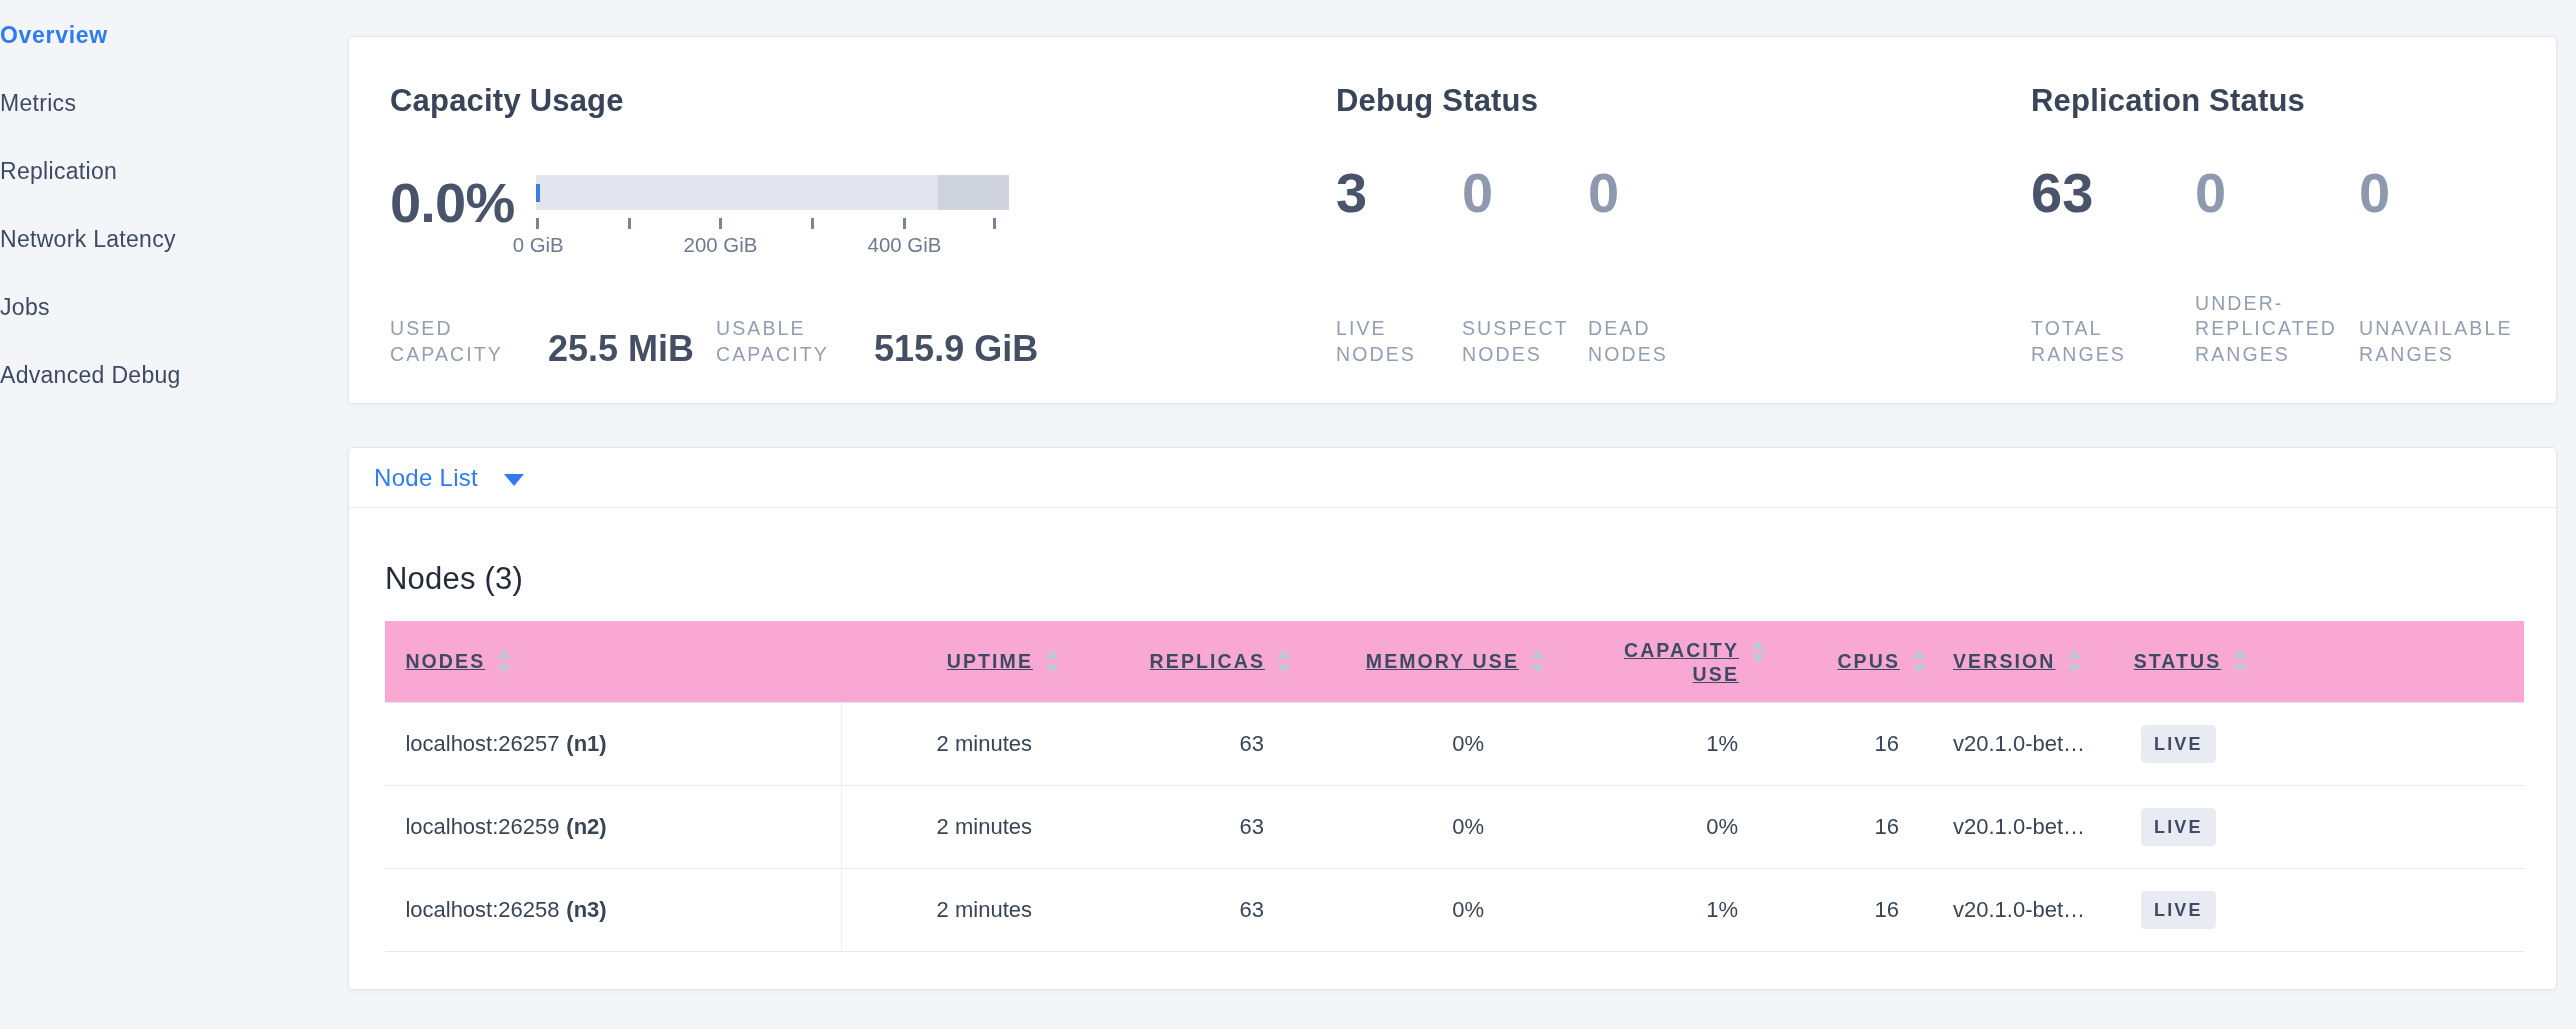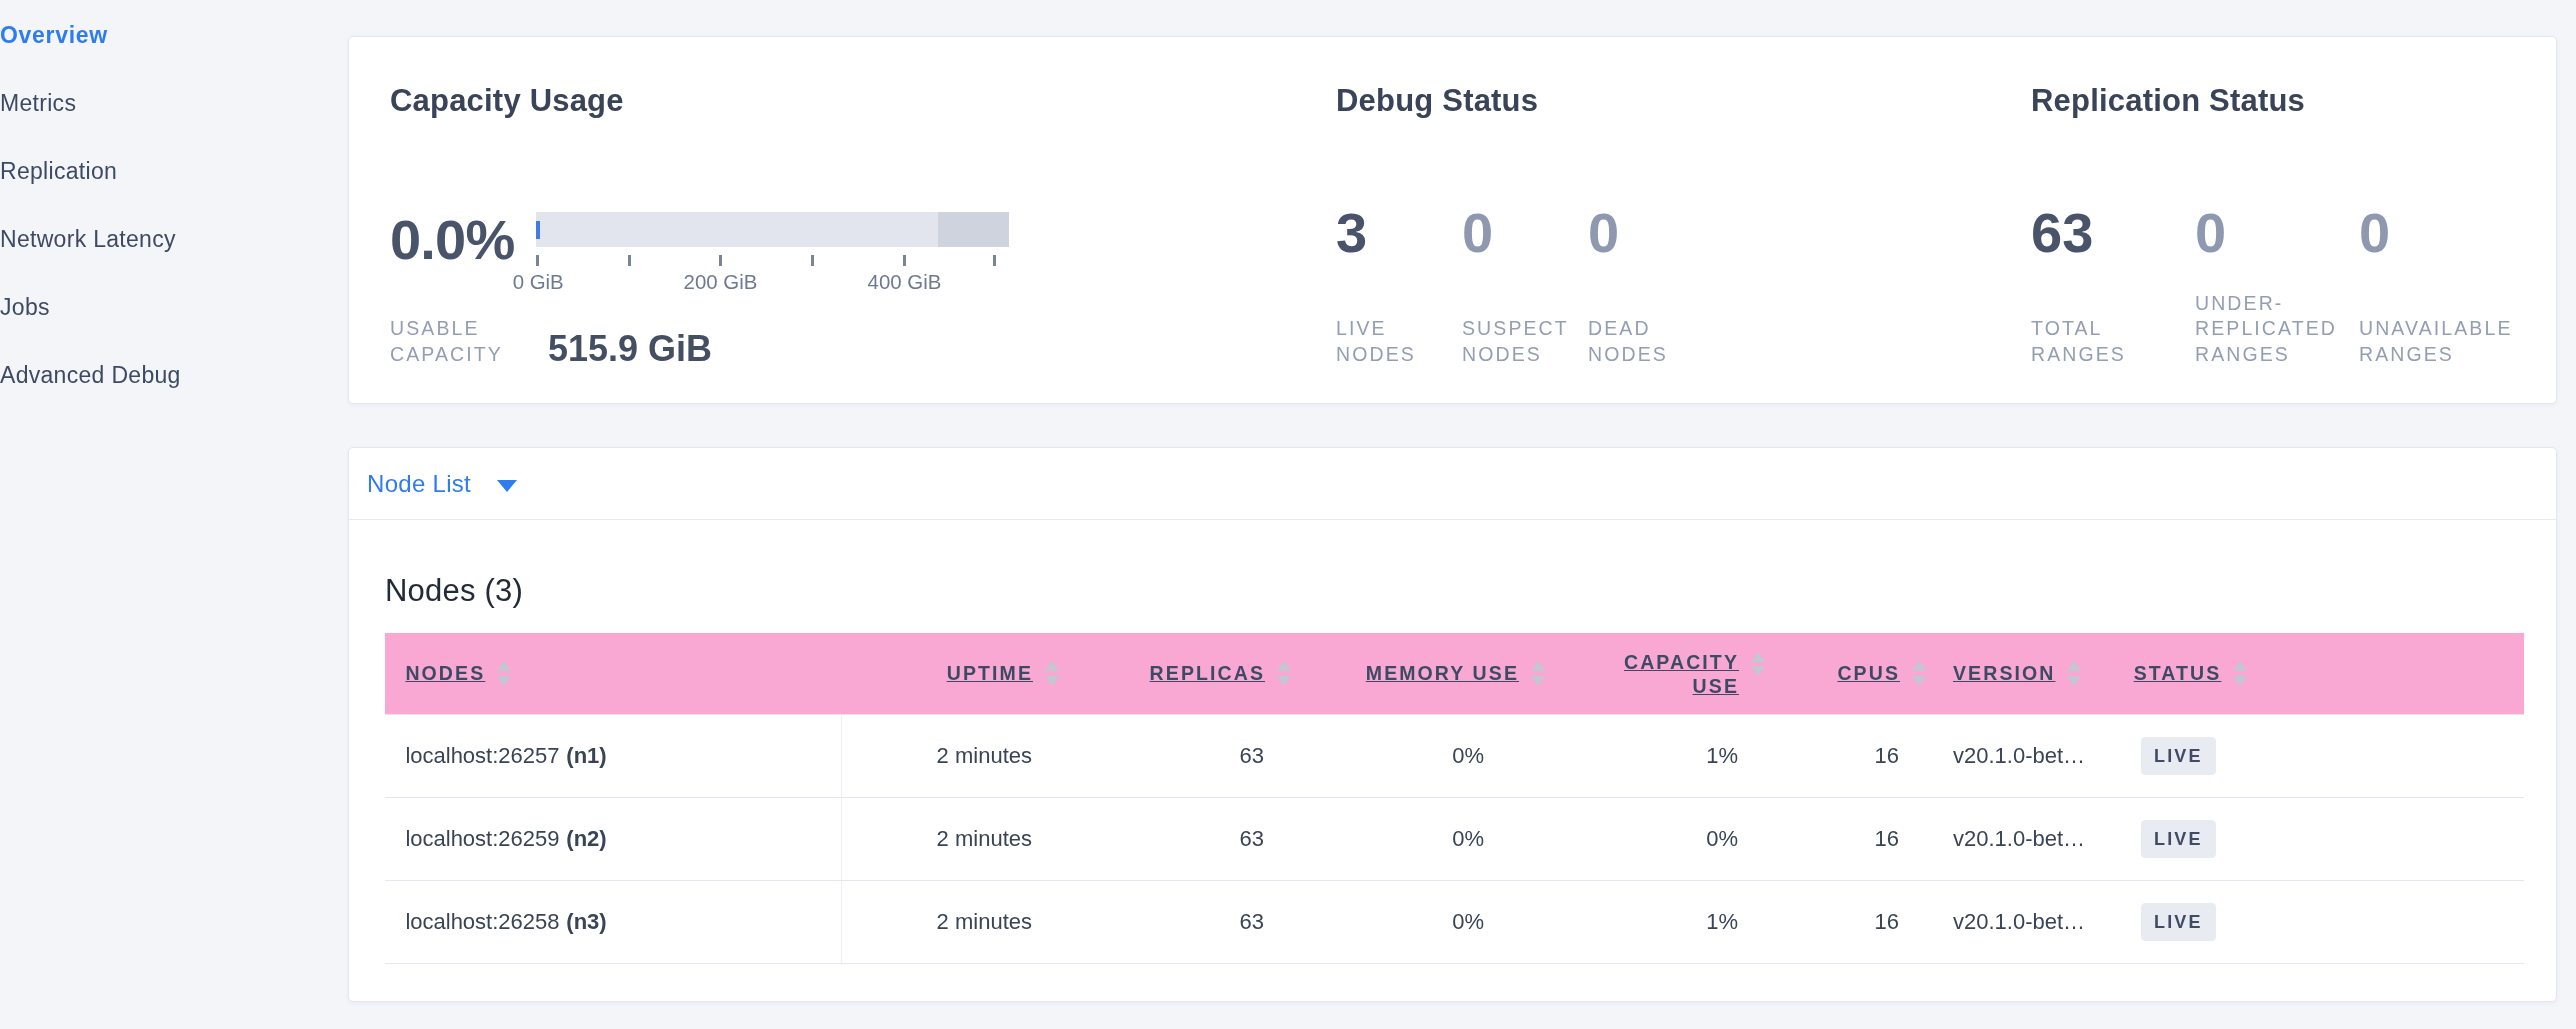--- a/index.html
+++ b/index.html
@@ -25,21 +25,21 @@
   .main { flex:1; padding:36px 19.5px 0 0; }
   .card {
     background:#fff; border:0.8px solid #e3e6ec; border-radius:5.1px;
     box-shadow:0 1.7px 4.2px rgba(60,70,90,.05);
   }
 
   
   .summary-card { display:flex; height:368px; }
   .summary-section {
     display:flex; flex-direction:column;
-    padding:44px 0 36px 41px; height:100%;gap:40px;
+    padding:44px 0 36px 41px; height:100%;
   }
   .sec-capacity    { flex:0 0 959px; }
   .sec-nodestatus  { flex:0 0 687px; padding-left:28px; }
   .sec-replication { flex:1; padding-left:36px; }
   .section-title { font-size:31px; font-weight:600; color:#3a4458; line-height:39px; letter-spacing:0.2px; }
 
   .gauge-row { display:flex; align-items:center; margin-top:44px; height:78px; }
   .gauge-percent { font-size:56px; font-weight:600; color:#49536a; line-height:68px; letter-spacing:-0.8px; }
   .gauge { position:relative; width:473px; height:50px; margin-left:22px; margin-top:-5.1px; }
   .gauge-track { position:relative; width:100%; height:35px; background:#e2e5ee; overflow:hidden; }
@@ -66,22 +66,22 @@
   .sec-nodestatus .stat-col { width:126px; }
   .sec-replication .stat-col { width:164px; }
   .big-num { font-size:56px; font-weight:600; line-height:68px; color:#49536a; }
   .big-num.muted { color:#8e99af; }
   .stat-col .stat-label { margin-top:auto; }
   .lbl-w110 { width:95px; } .lbl-w140 { width:121px; } .lbl-w200 { width:170px; } .lbl-w215 { width:182px; }
 
   
   .table-card { margin-top:43px; padding-bottom:37px; }
   .selector-row {
-    height:72px; display:flex; align-items:center;
-    padding-left:18px; border-bottom:0.8px solid #e7eaf0;
+    height:60px; display:flex; align-items:center;
+    padding-left:25px; border-bottom:0.8px solid #e7eaf0;
   }
   .selector-label { font-size:24px; font-weight:500; color:#2f7cf0; cursor:pointer; letter-spacing:0.3px; }
   .caret-down-icon {
     width:0; height:0; margin-left:25.5px; margin-top:4.2px; cursor:pointer;
     border-left:10.2px solid transparent; border-right:10.2px solid transparent;
     border-top:12px solid #2f7cf0;
   }
   .table-wrap { margin:0 0 0 36px; width:2139px; }
   .nodes-heading { margin-top:51px; font-size:31px; font-weight:500; color:#242b38; line-height:39px; letter-spacing:0.2px; }
 
@@ -157,20 +157,24 @@
             <div class="gauge-tick" style="left:275px"></div>
             <div class="gauge-tick" style="left:367px"></div>
             <div class="gauge-tick" style="left:457px"></div>
             <div class="gauge-axis-label" style="left:1.7px">0 GiB</div>
             <div class="gauge-axis-label" style="left:184px">200 GiB</div>
             <div class="gauge-axis-label" style="left:368px">400 GiB</div>
           </div>
         </div>
         <div class="stat-row">
           <div class="stat-pair">
+            <span class="stat-label">USED CAPACITY</span>
+            <span class="stat-value">25.5 MiB</span>
+          </div>
+          <div class="stat-pair">
             <span class="stat-label">USABLE CAPACITY</span>
             <span class="stat-value">515.9 GiB</span>
           </div>
         </div>
       </div>
 
       <div class="summary-section sec-nodestatus">
         <h2 class="section-title">Debug Status</h2>
         <div class="stat-cols">
           <div class="stat-col">

